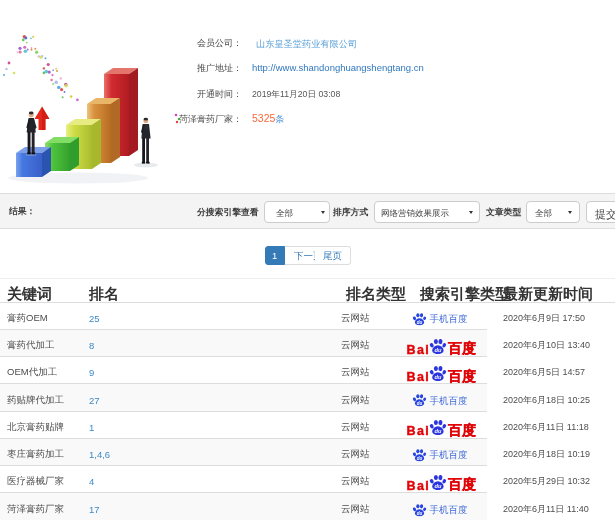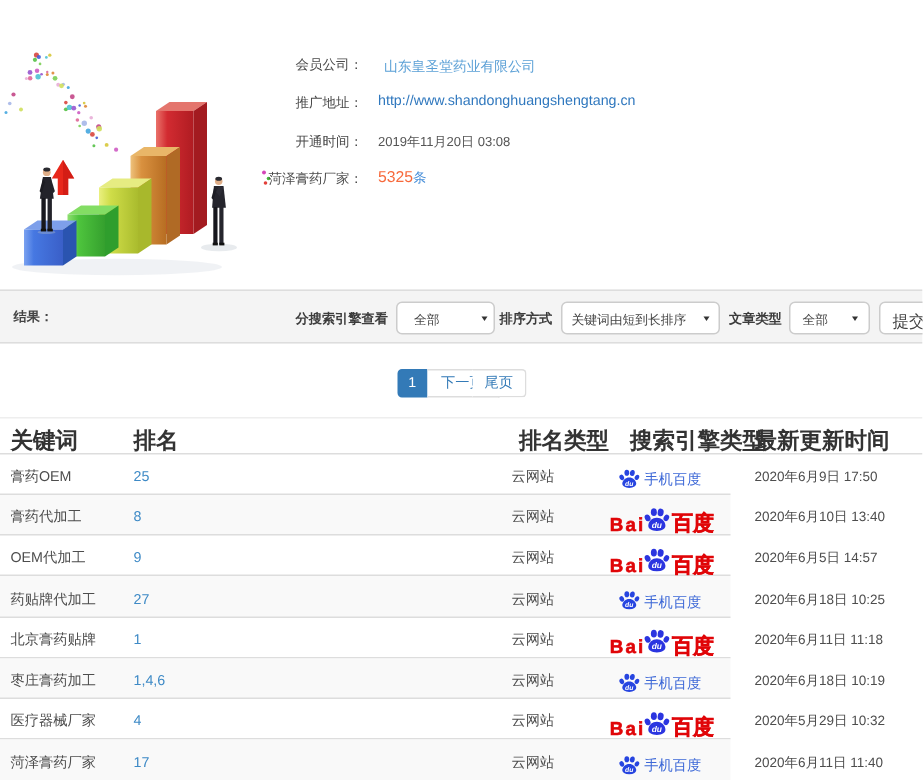--- a/index.html
+++ b/index.html
@@ -172,21 +172,21 @@
 
   <div id="toolbar">
     <div class="tlabel" style="left:9px;color:#444;top:12px">结果：</div>
     <div class="tlabel" style="left:197px">分搜索引擎查看</div>
     <div class="sel" style="left:264px;width:66px">
         <span class="tx">全部</span>
         <span class="ar"></span>
       </div>
     <div class="tlabel" style="left:333px">排序方式</div>
     <div class="sel" style="left:374px;width:106px">
-        <span class="tx" style="left:6px">关键词由短到长排序</span>
+        <span class="tx" style="left:6px">网络营销效果展示</span>
         <span class="ar" style="right:6px"></span>
       </div>
     <div class="tlabel" style="left:486px">文章类型</div>
     <div class="sel" style="left:526px;width:54px">
         <span class="tx" style="left:8px">全部</span>
         <span class="ar" style="right:7px"></span>
       </div>
     <div class="sel" style="left:586px;width:50px">
         <span class="tx" style="left:8px;font-size:11px;top:5px">提交</span>
       </div>

